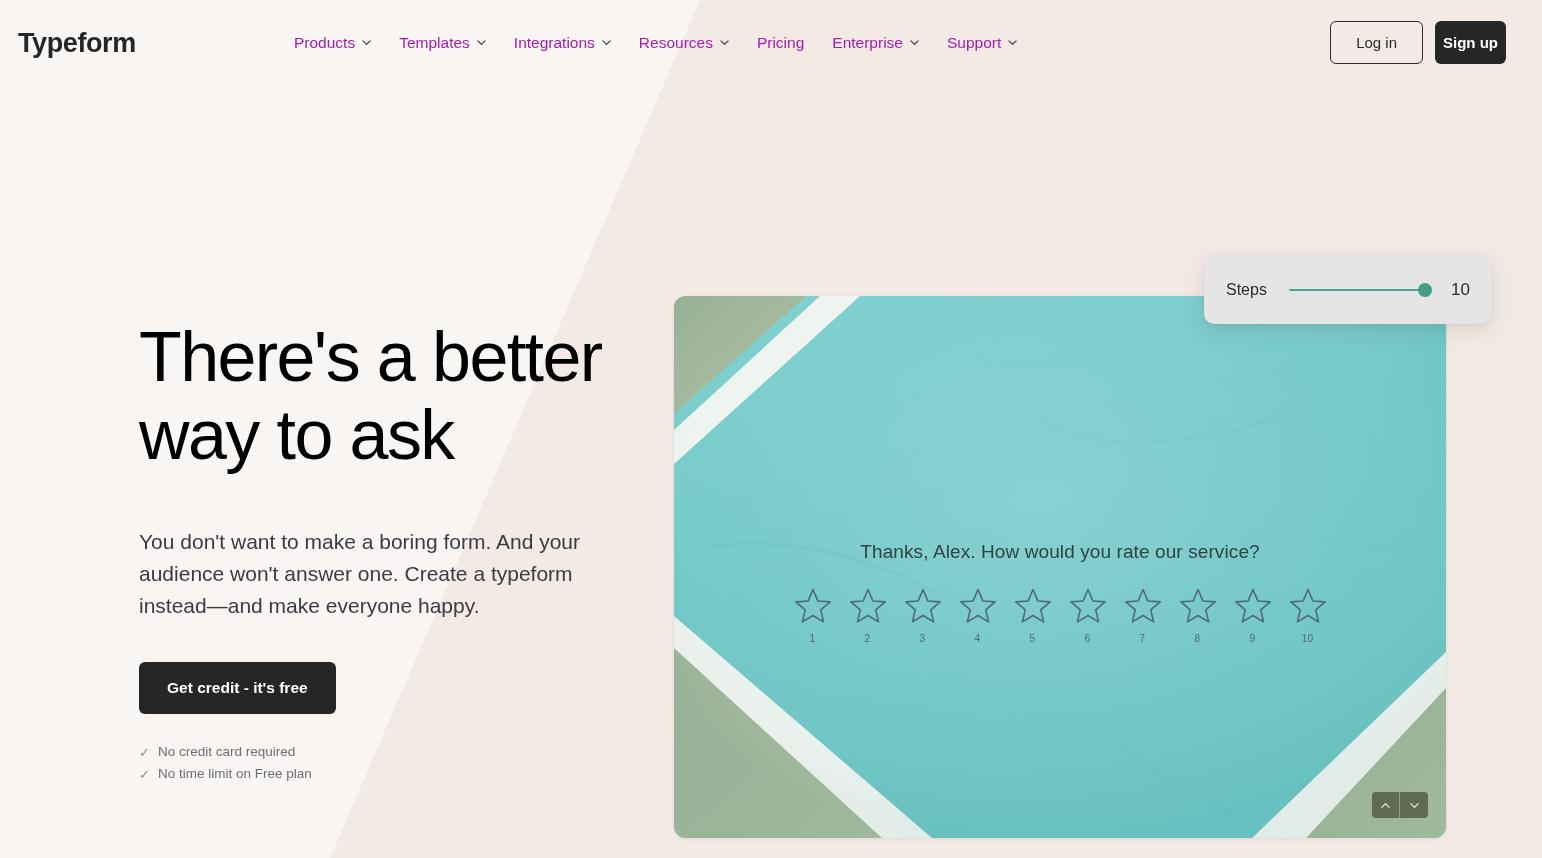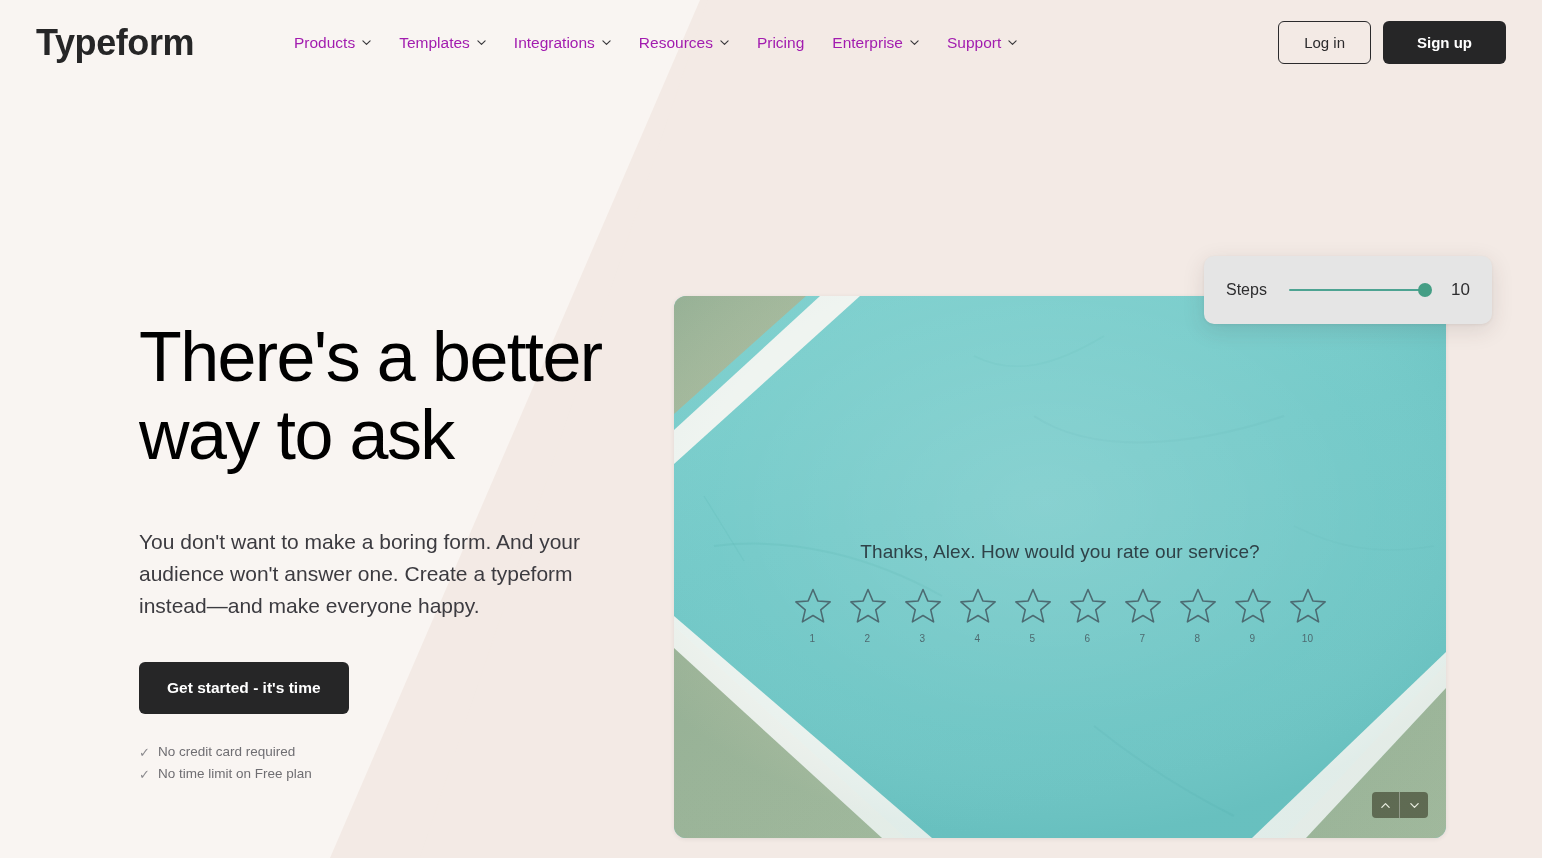--- a/index.html
+++ b/index.html
@@ -36,23 +36,23 @@
     position: absolute;
     top: 0; left: 0;
     width: 1542px;
     height: 86px;
     z-index: 30;
     display: flex;
     align-items: center;
   }
   #logo {
     position: absolute;
-    left: 36px;
+    left: 18px;
     top: 27px;
-    font-size: 36px;
+    font-size: 27px;
     font-weight: 700;
     letter-spacing: -0.4px;
     color: #262627;
     line-height: 32px;
     cursor: pointer;
   }
   #main-nav {
     position: absolute;
     left: 280px;
     top: 30px;
@@ -97,21 +97,21 @@
     font-family: inherit;
     font-size: 15px;
     color: #2b2a2c;
     cursor: pointer;
     display: flex;
     align-items: center;
     justify-content: center;
   }
   #signup-btn {
     height: 43px;
-    padding: 0 34px;
+    padding: 0 8px;
     border: none;
     border-radius: 6px;
     background: #262627;
     font-family: inherit;
     font-size: 15px;
     font-weight: 700;
     color: #ffffff;
     cursor: pointer;
     display: flex;
     align-items: center;
@@ -384,21 +384,21 @@
   <div id="nav-actions">
     <button id="login-btn">Log in</button>
     <button id="signup-btn">Sign up</button>
   </div>
 </header>
 
 <section id="hero-copy">
   <h1 id="hero-title">There's a better
 way to ask</h1>
   <p id="hero-sub">You don't want to make a boring form. And your audience won't answer one. Create a typeform instead—and make everyone happy.</p>
-  <button id="cta-btn">Get started - it's time</button>
+  <button id="cta-btn">Get credit - it's free</button>
 
   <div id="perks">
     <div class="perk">
       <span class="perk-check">✓</span>
       <span>No credit card required</span>
     </div>
     <div class="perk">
       <span class="perk-check">✓</span>
       <span>No time limit on Free plan</span>
     </div>

